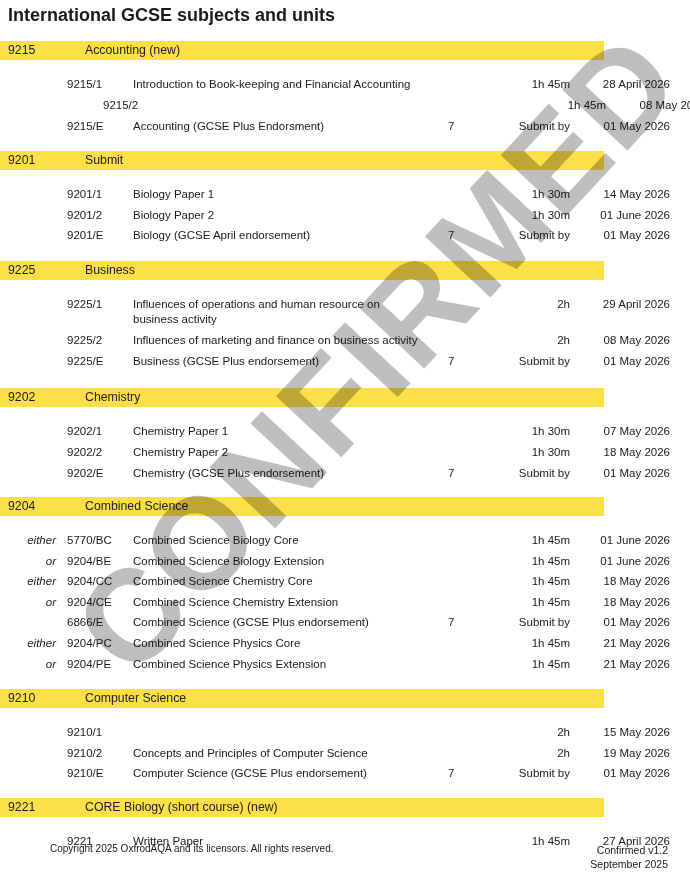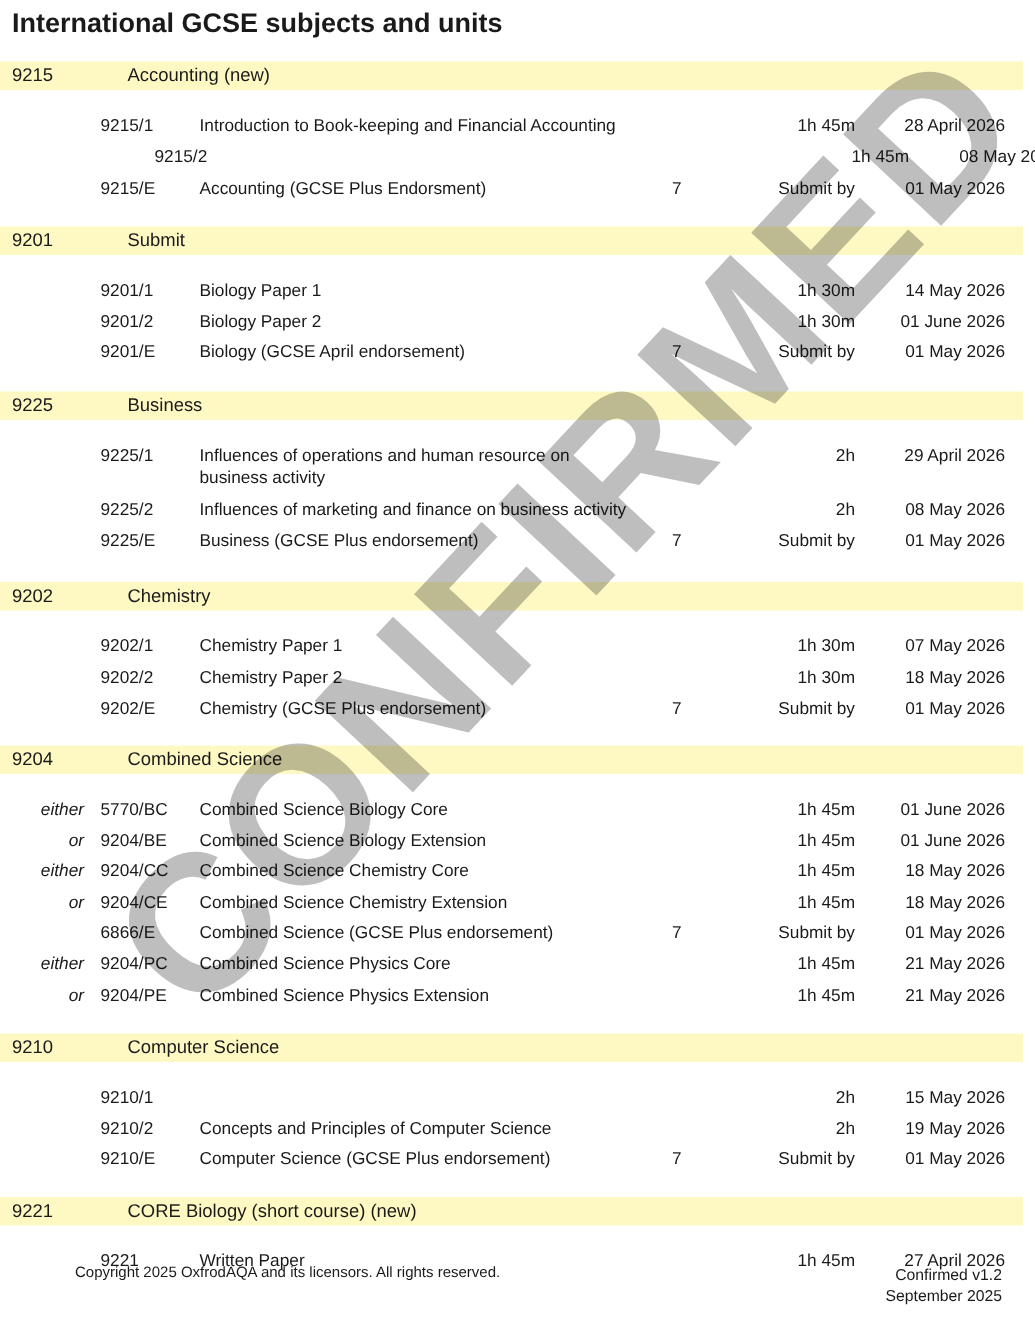--- a/index.html
+++ b/index.html
@@ -12,21 +12,21 @@
   }
   .watermark{
     position:absolute;left:377px;top:353px;
     transform:translate(-50%,-50%) rotate(-47deg);
     font-size:130px;font-weight:bold;letter-spacing:3px;white-space:nowrap;
     color:rgba(137,137,137,0.55);mix-blend-mode:multiply;
     pointer-events:none;z-index:5;
   }
   .section{position:absolute;left:0;width:690px;}
   .bar{
-    position:absolute;top:0;left:0;width:682px;height:19px;background:#fef9c3;
+    position:absolute;top:0;left:0;width:604px;height:19px;background:#fde047;
     font-size:12.3px;line-height:19px;
   }
   .bar-code{position:absolute;left:8px;top:0;}
   .bar-name{position:absolute;left:85px;top:0;}
   .row{position:absolute;left:0;width:690px;height:20.6px;font-size:11.5px;}
   .cell{position:absolute;top:2.8px;line-height:15px;}
   .c-prefix{left:0;width:56px;text-align:right;font-style:italic;}
   .c-code{left:67px;width:62px;}
   .c-title{left:133px;width:302px;white-space:pre-line;}
   .c-tier{left:448px;width:20px;}

